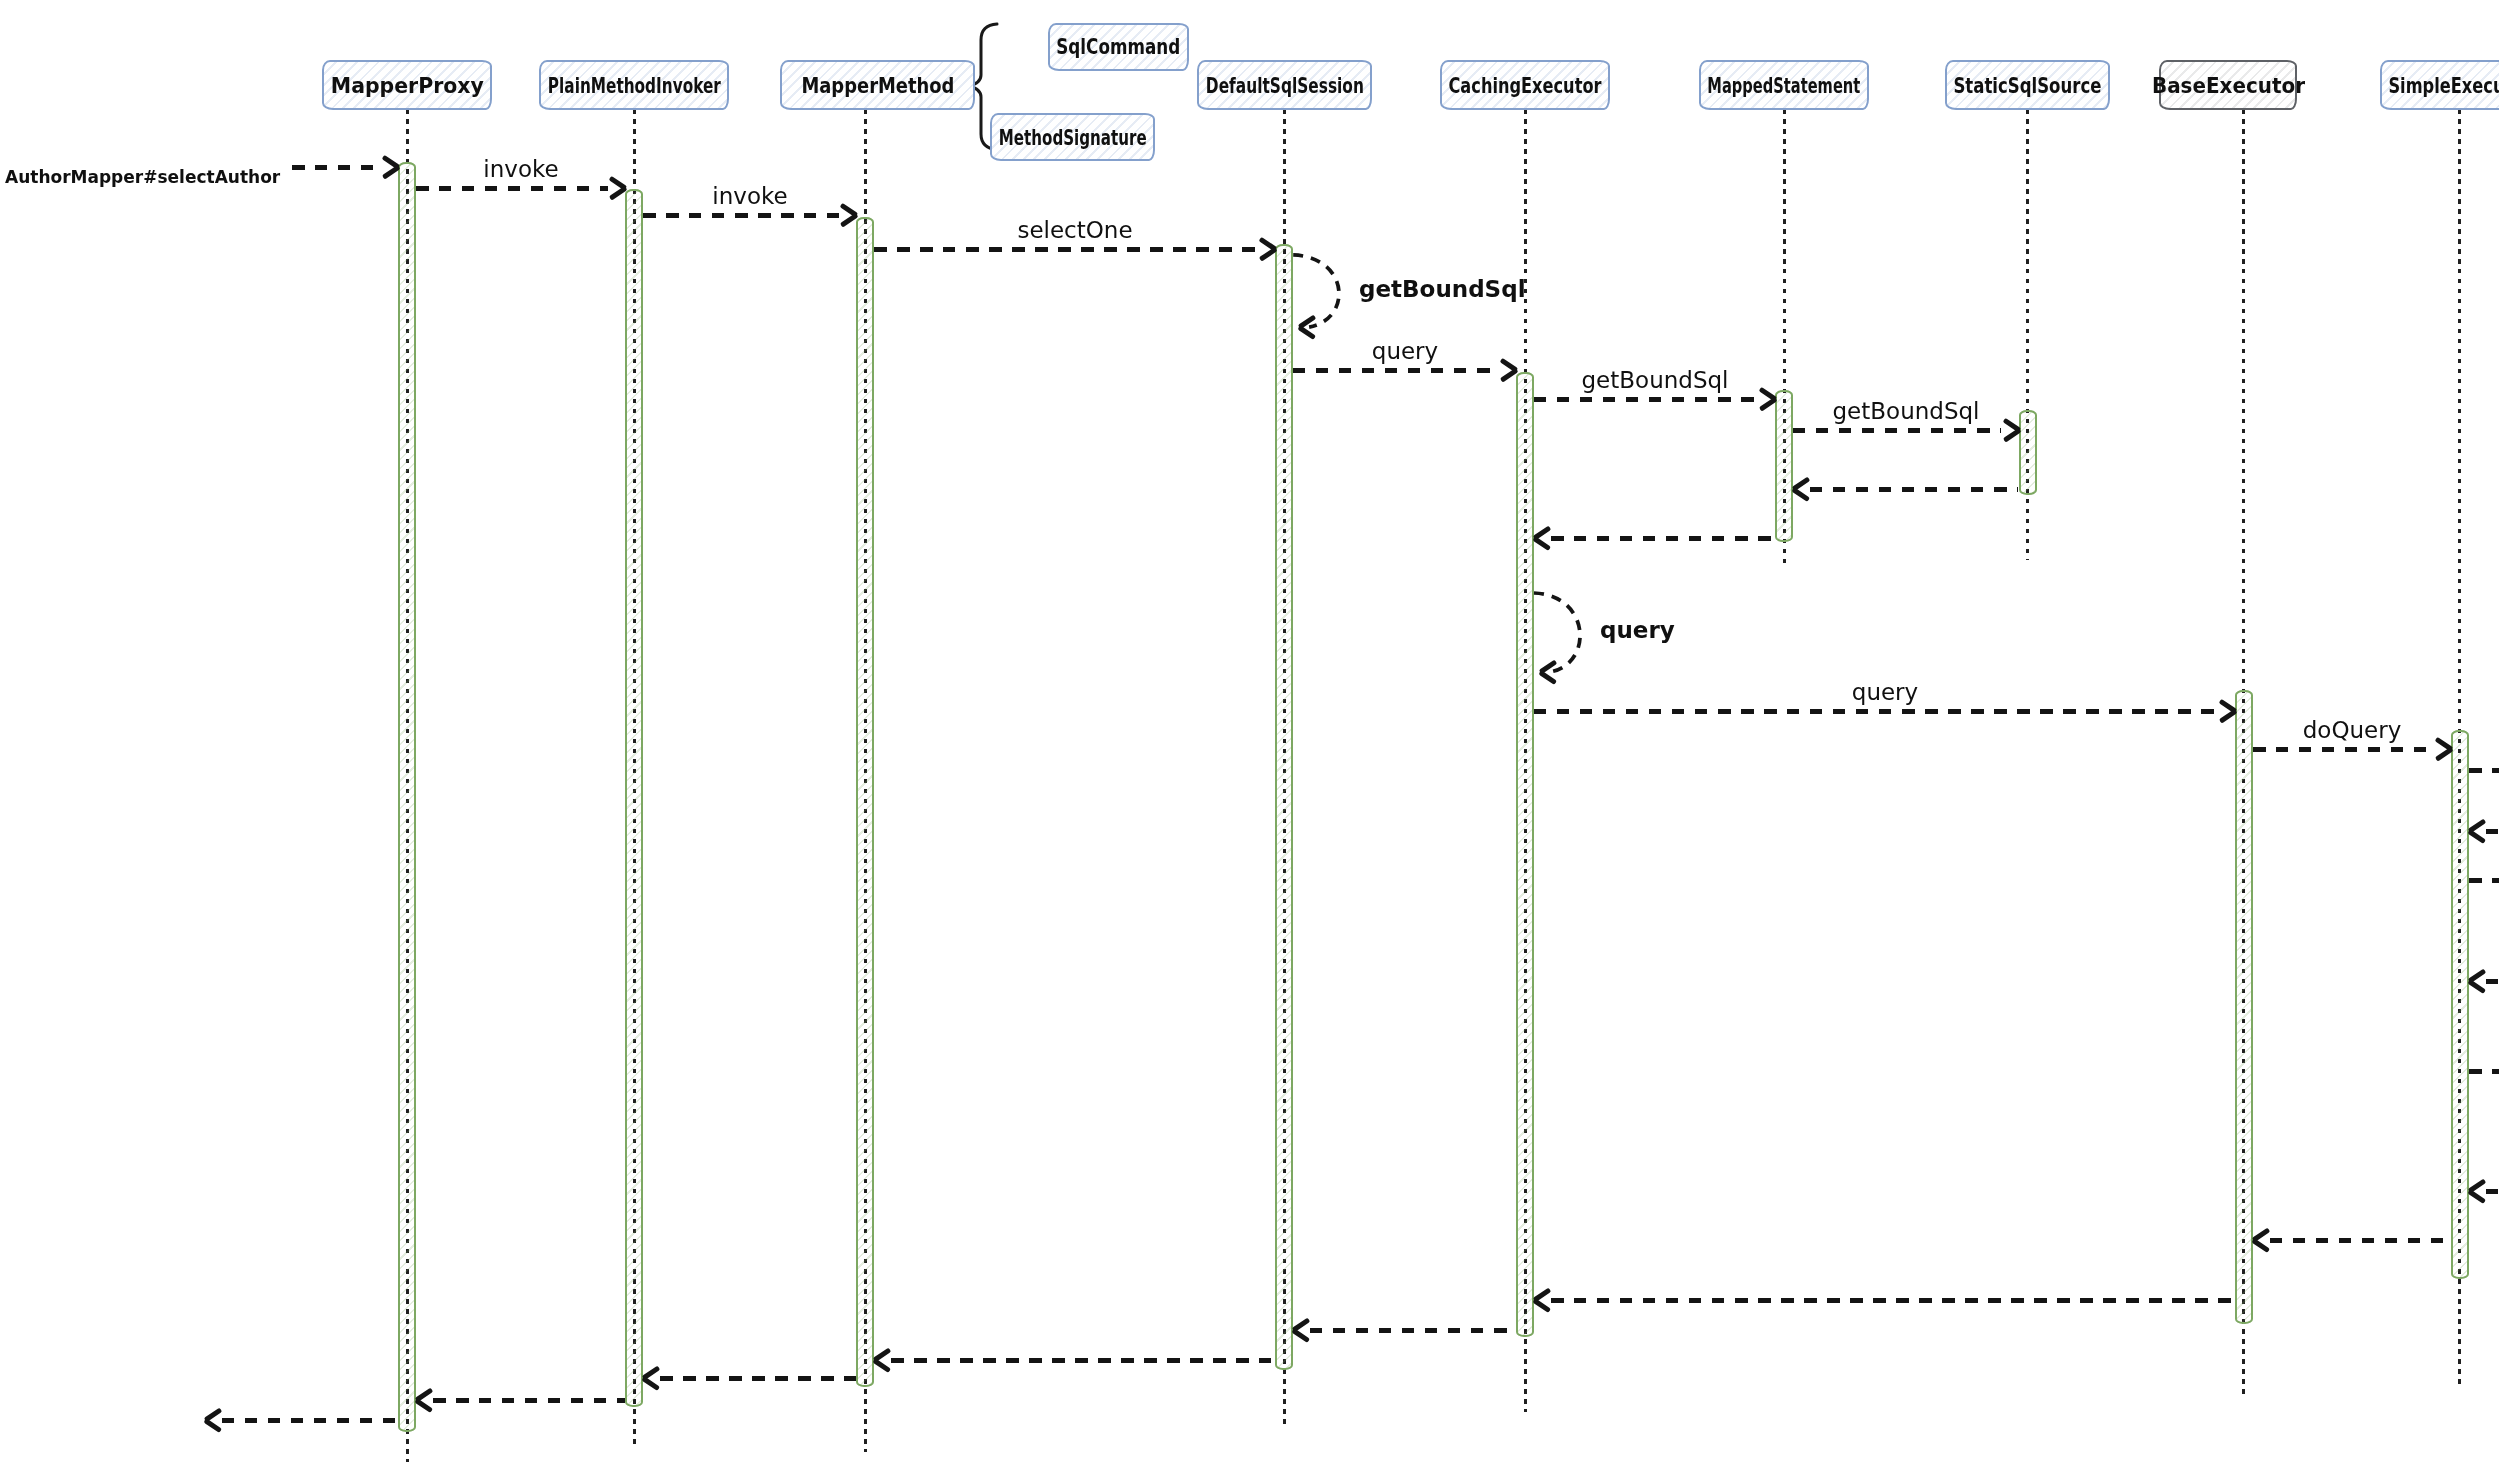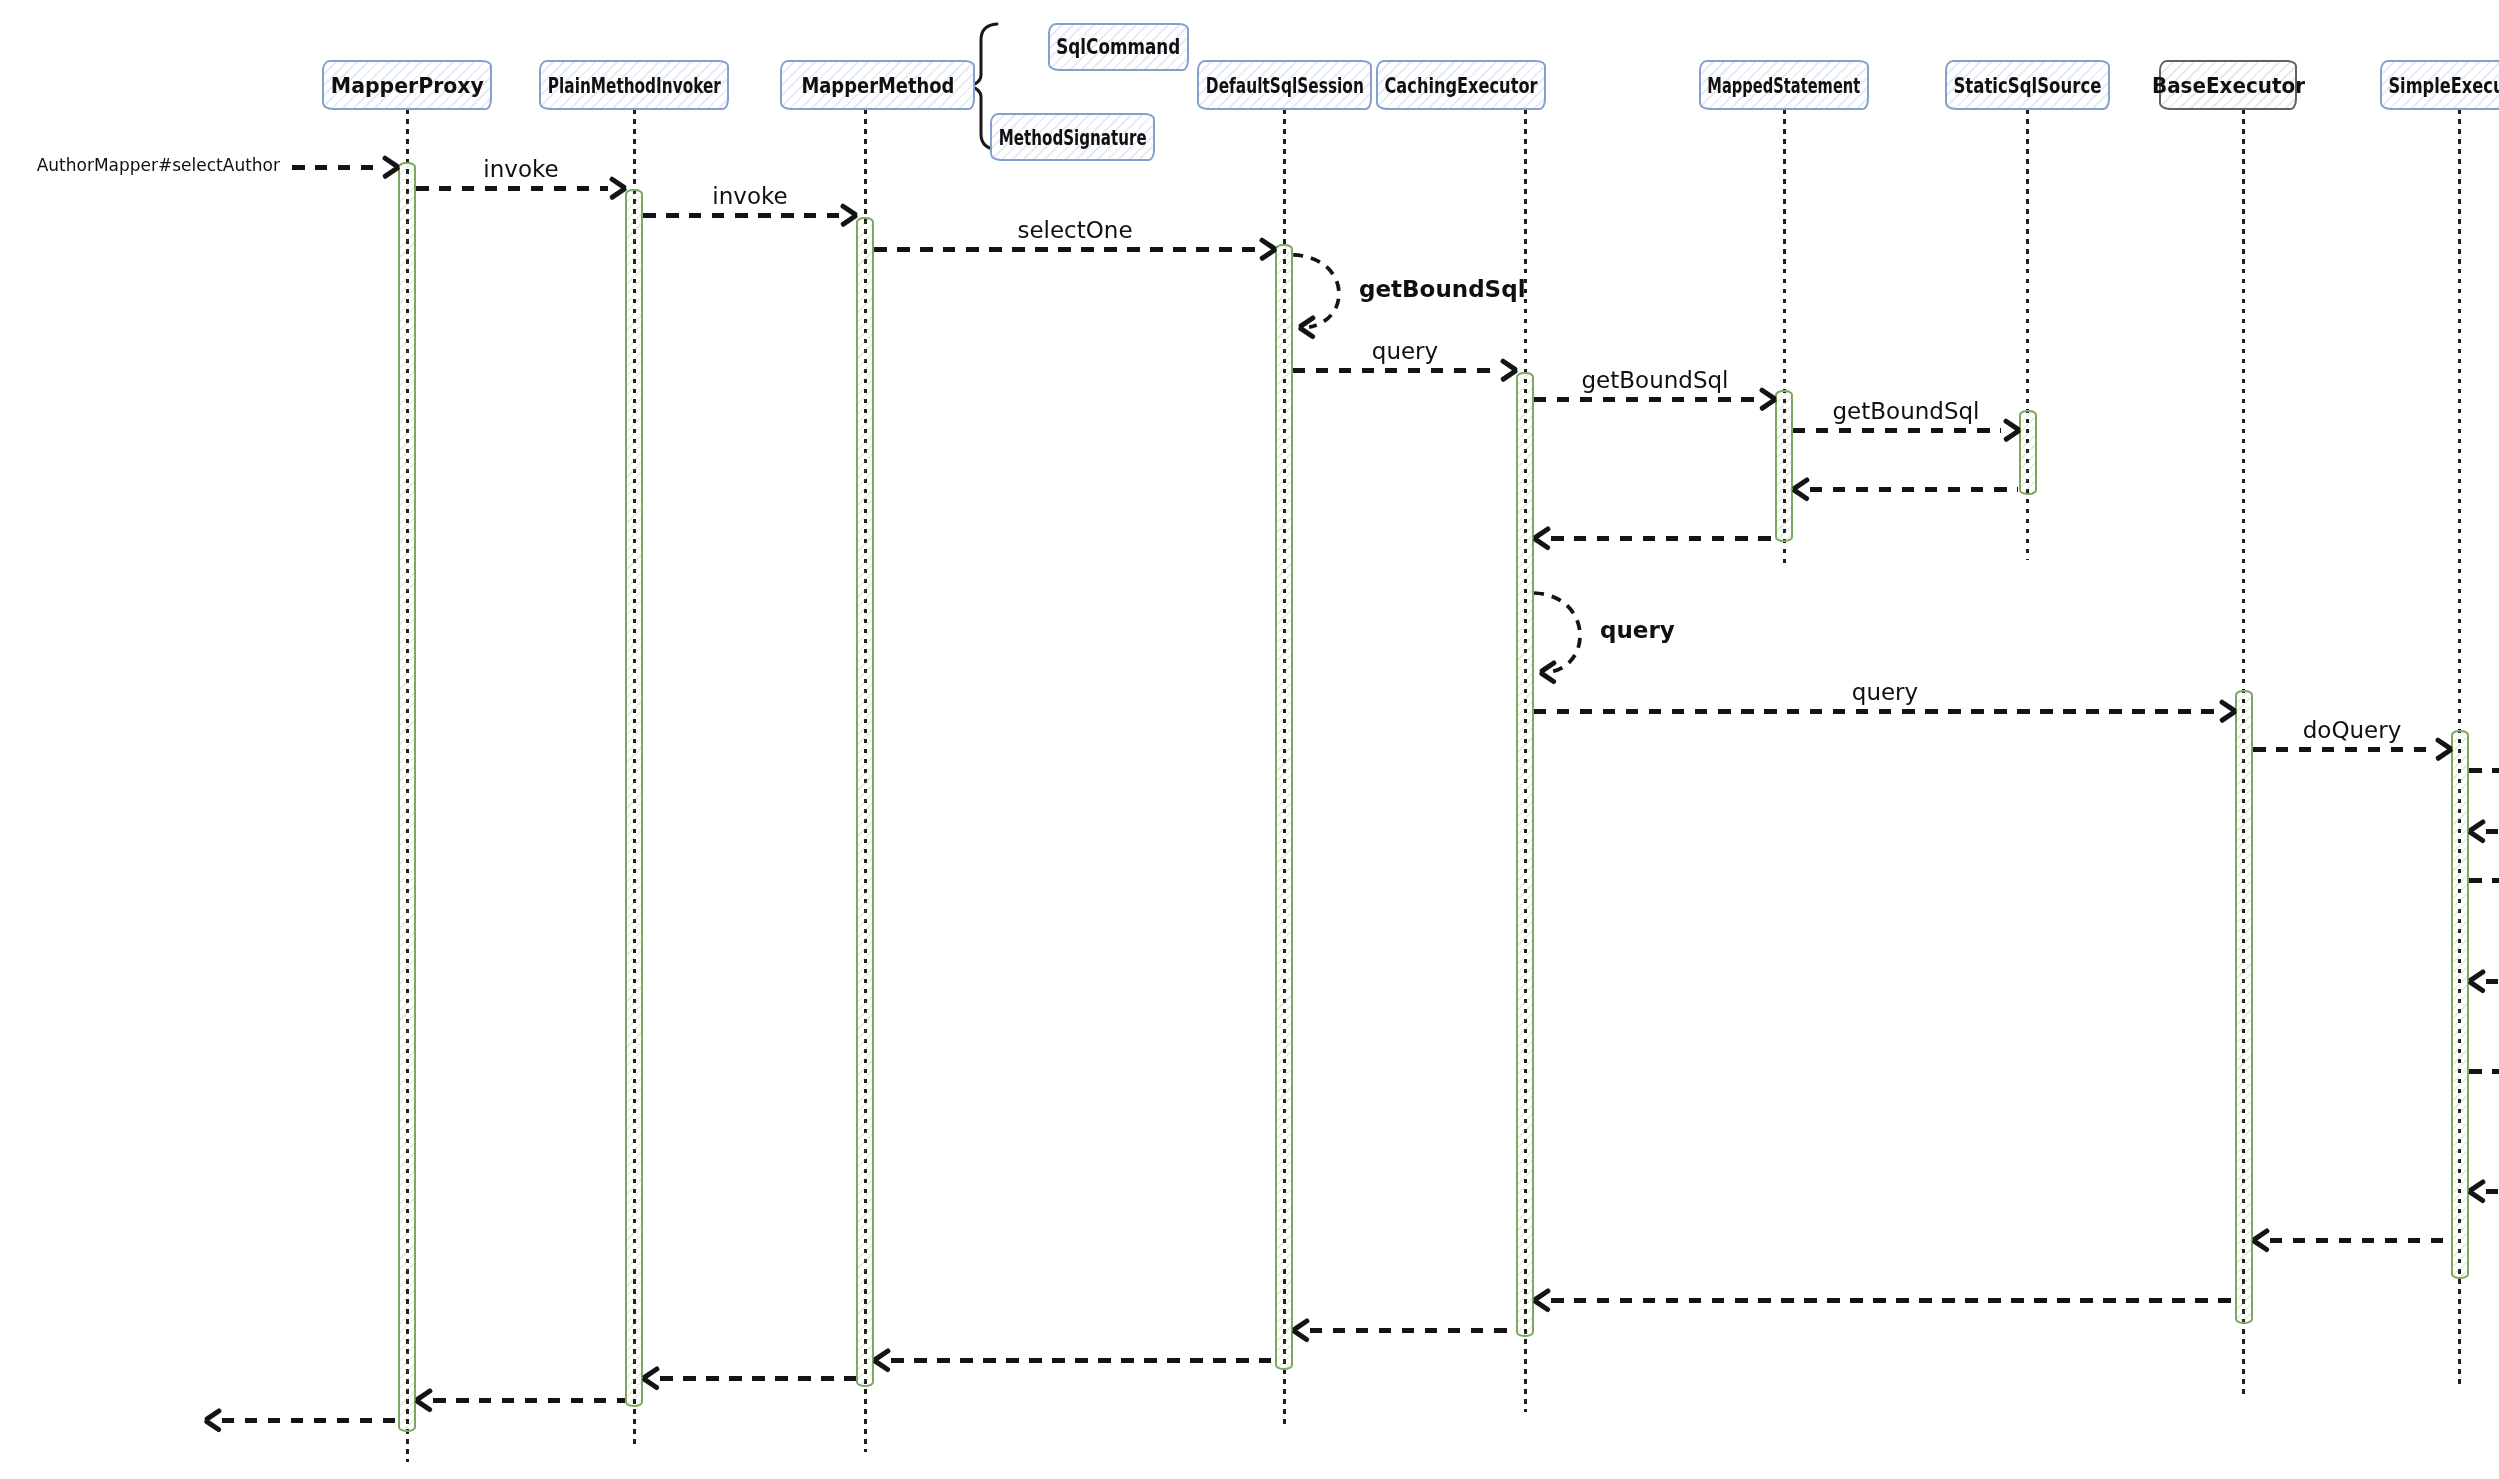--- a/index.html
+++ b/index.html
@@ -31,22 +31,22 @@
     background:repeating-linear-gradient(90deg,var(--c-arrow) 0 12.5px,transparent 12.5px 23px);}
   .chev{position:absolute;width:20px;height:18px;z-index:3;}
   .chev::before,.chev::after{content:'';position:absolute;width:18.5px;height:4.5px;background:var(--c-arrow);
     border-radius:2px;top:50%;}
   .chev.right::before{right:0;transform-origin:100% 50%;transform:translateY(-50%) rotate(34deg);}
   .chev.right::after {right:0;transform-origin:100% 50%;transform:translateY(-50%) rotate(-34deg);}
   .chev.left::before {left:0;transform-origin:0 50%;transform:translateY(-50%) rotate(34deg);}
   .chev.left::after  {left:0;transform-origin:0 50%;transform:translateY(-50%) rotate(-34deg);}
   .mlabel{position:absolute;font-weight:normal;font-size:23px;color:#101010;white-space:nowrap;
     transform:translateX(-50%);z-index:3;}
-  .found-label{position:absolute;font-weight:normal;font-size:17px;color:#101010;white-space:nowrap;
-    text-align:right;z-index:3;}
+  .found-label{position:absolute;font-weight:bold;font-size:17px;color:#101010;white-space:nowrap;
+    text-align:right;z-index:3;margin-top:12px;}
   .selfloop{position:absolute;z-index:3;overflow:visible;}
   .selfloop path{fill:none;stroke:var(--c-arrow);stroke-width:7.5;stroke-dasharray:20 16;stroke-linecap:butt;}
   .sllabel{position:absolute;font-weight:bold;font-size:23px;color:#101010;white-space:nowrap;z-index:3;}
 
   
   .brace{position:absolute;left:961px;top:20px;z-index:3;}
   .brace path{fill:none;stroke:#191919;stroke-width:6;stroke-linecap:round;stroke-linejoin:round;}
 </style>
 </head>
 <body>
@@ -66,21 +66,21 @@
     </div>
     <div class="lifeline" style="left: 864px; top: 109px; height: 1343px;"></div>
     <div class="pbox blue" style="left: 780px; top: 60px; width: 195px;">
       <span class="plabel" style="transform: scaleX(0.814439);">MapperMethod</span>
     </div>
     <div class="lifeline" style="left: 1283px; top: 109px; height: 1316px;"></div>
     <div class="pbox blue" style="left: 1197px; top: 60px; width: 175px;">
       <span class="plabel" style="transform: scaleX(0.699962);">DefaultSqlSession</span>
     </div>
     <div class="lifeline" style="left: 1524px; top: 109px; height: 1303px;"></div>
-    <div class="pbox blue" style="left: 1376px; top: 60px; width: 170px;">
+    <div class="pbox blue" style="left: 1440px; top: 60px; width: 170px;">
       <span class="plabel" style="transform: scaleX(0.735687);">CachingExecutor</span>
     </div>
     <div class="lifeline" style="left: 1783px; top: 109px; height: 456px;"></div>
     <div class="pbox blue" style="left: 1699px; top: 60px; width: 170px;">
       <span class="plabel" style="transform: scaleX(0.66644);">MappedStatement</span>
     </div>
     <div class="lifeline" style="left: 2026px; top: 109px; height: 451px;"></div>
     <div class="pbox blue" style="left: 1945px; top: 60px; width: 165px;">
       <span class="plabel" style="transform: scaleX(0.751746);">StaticSqlSource</span>
     </div>

